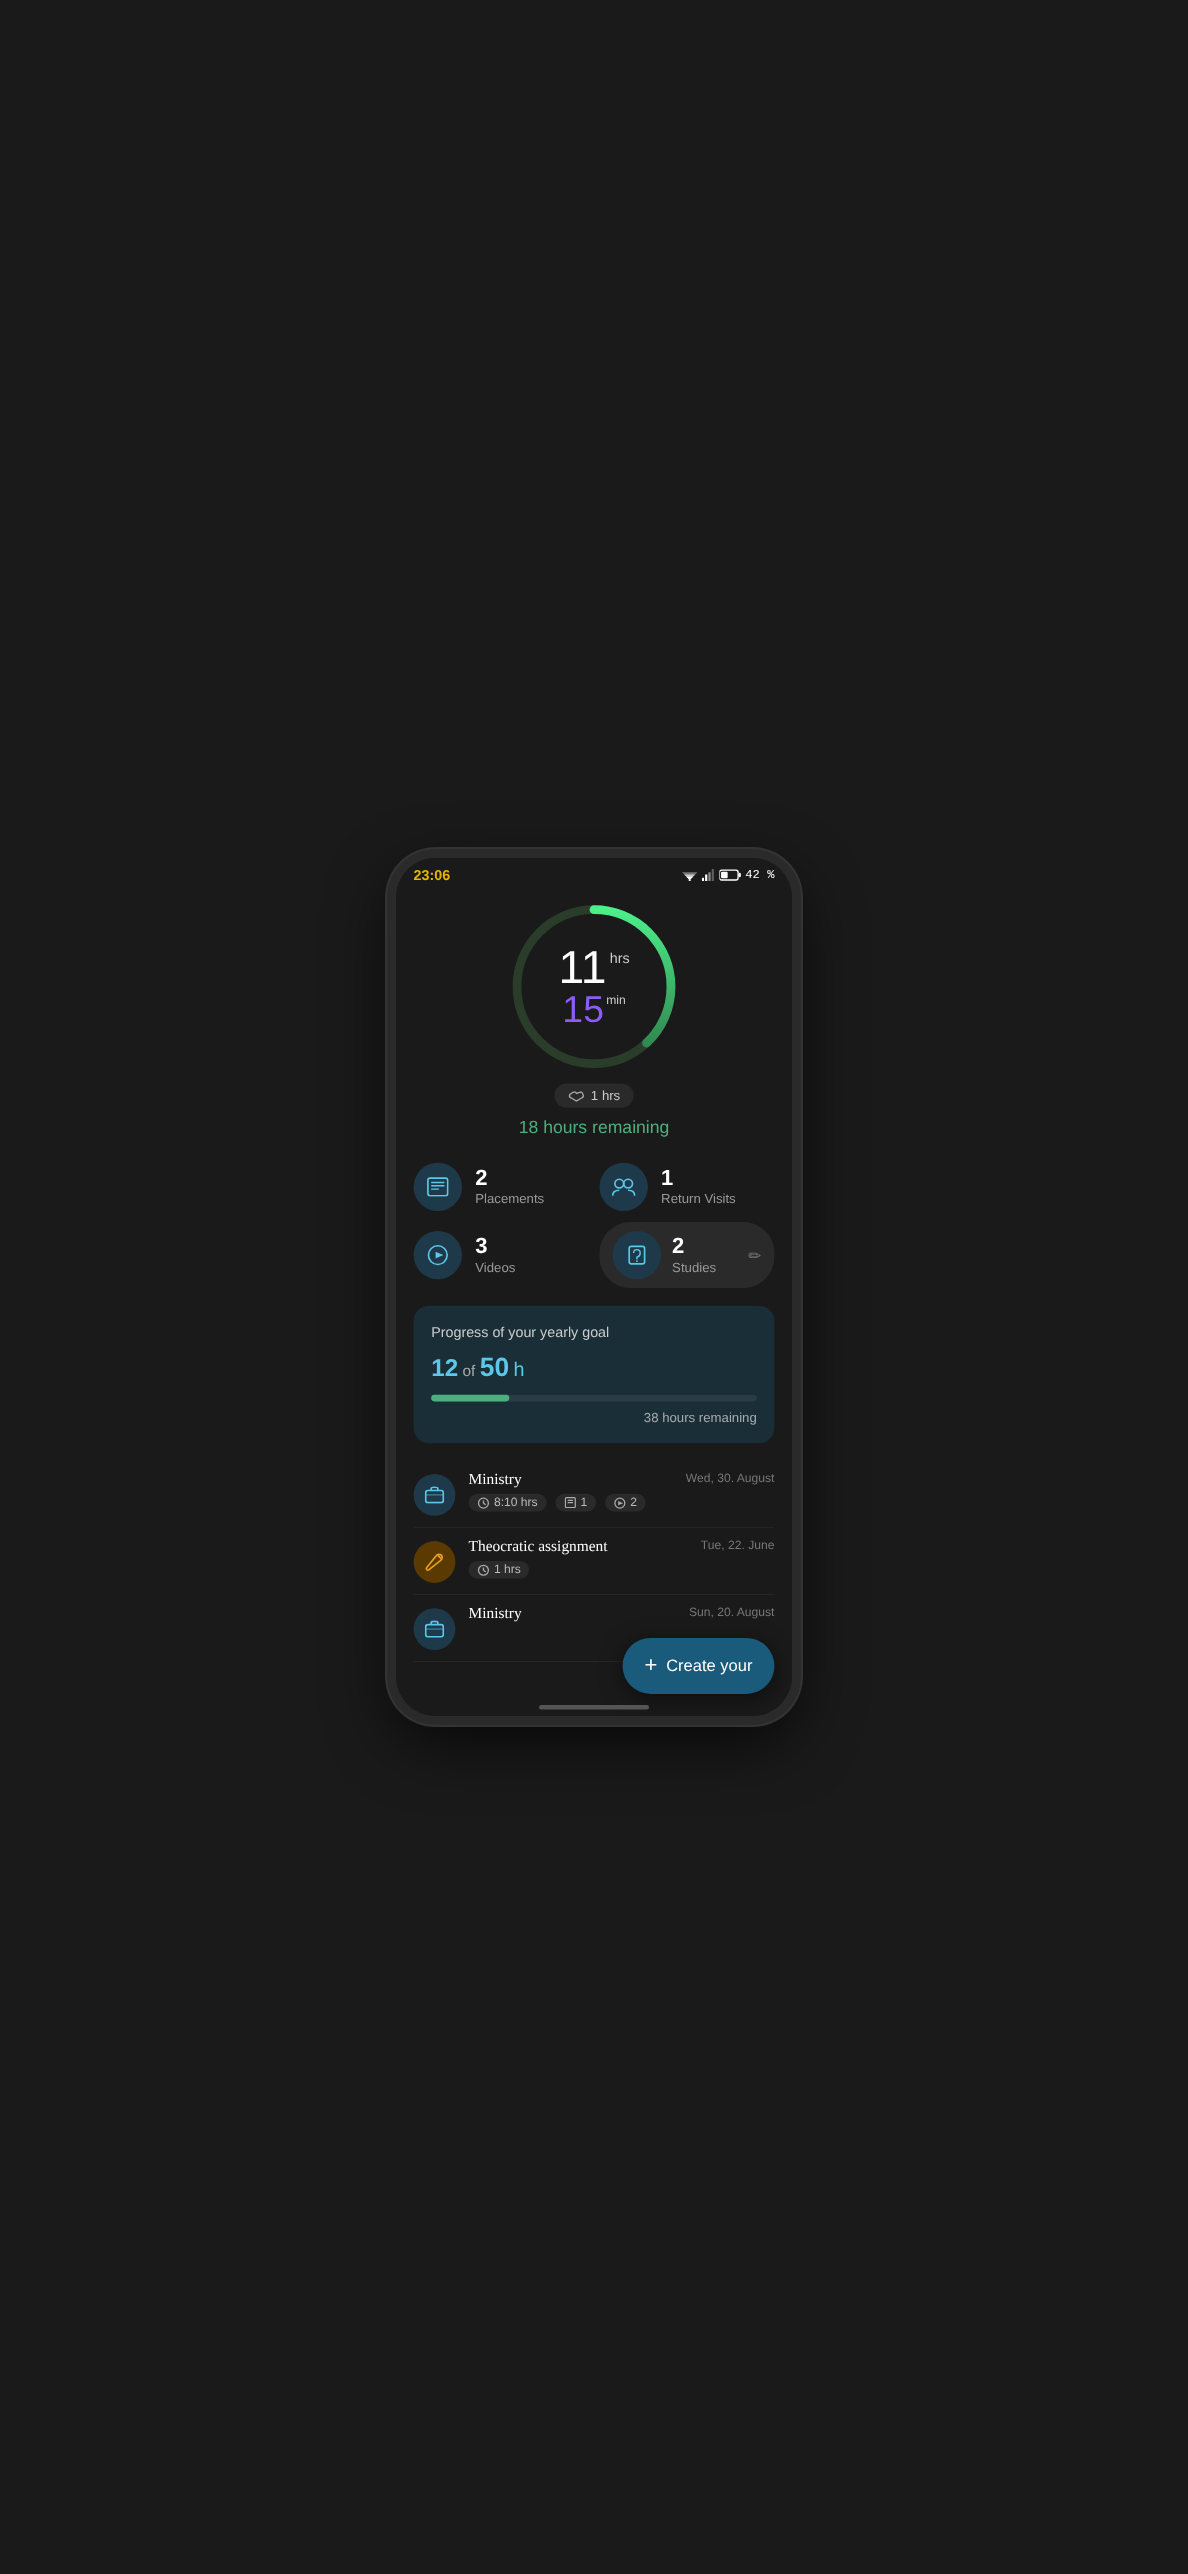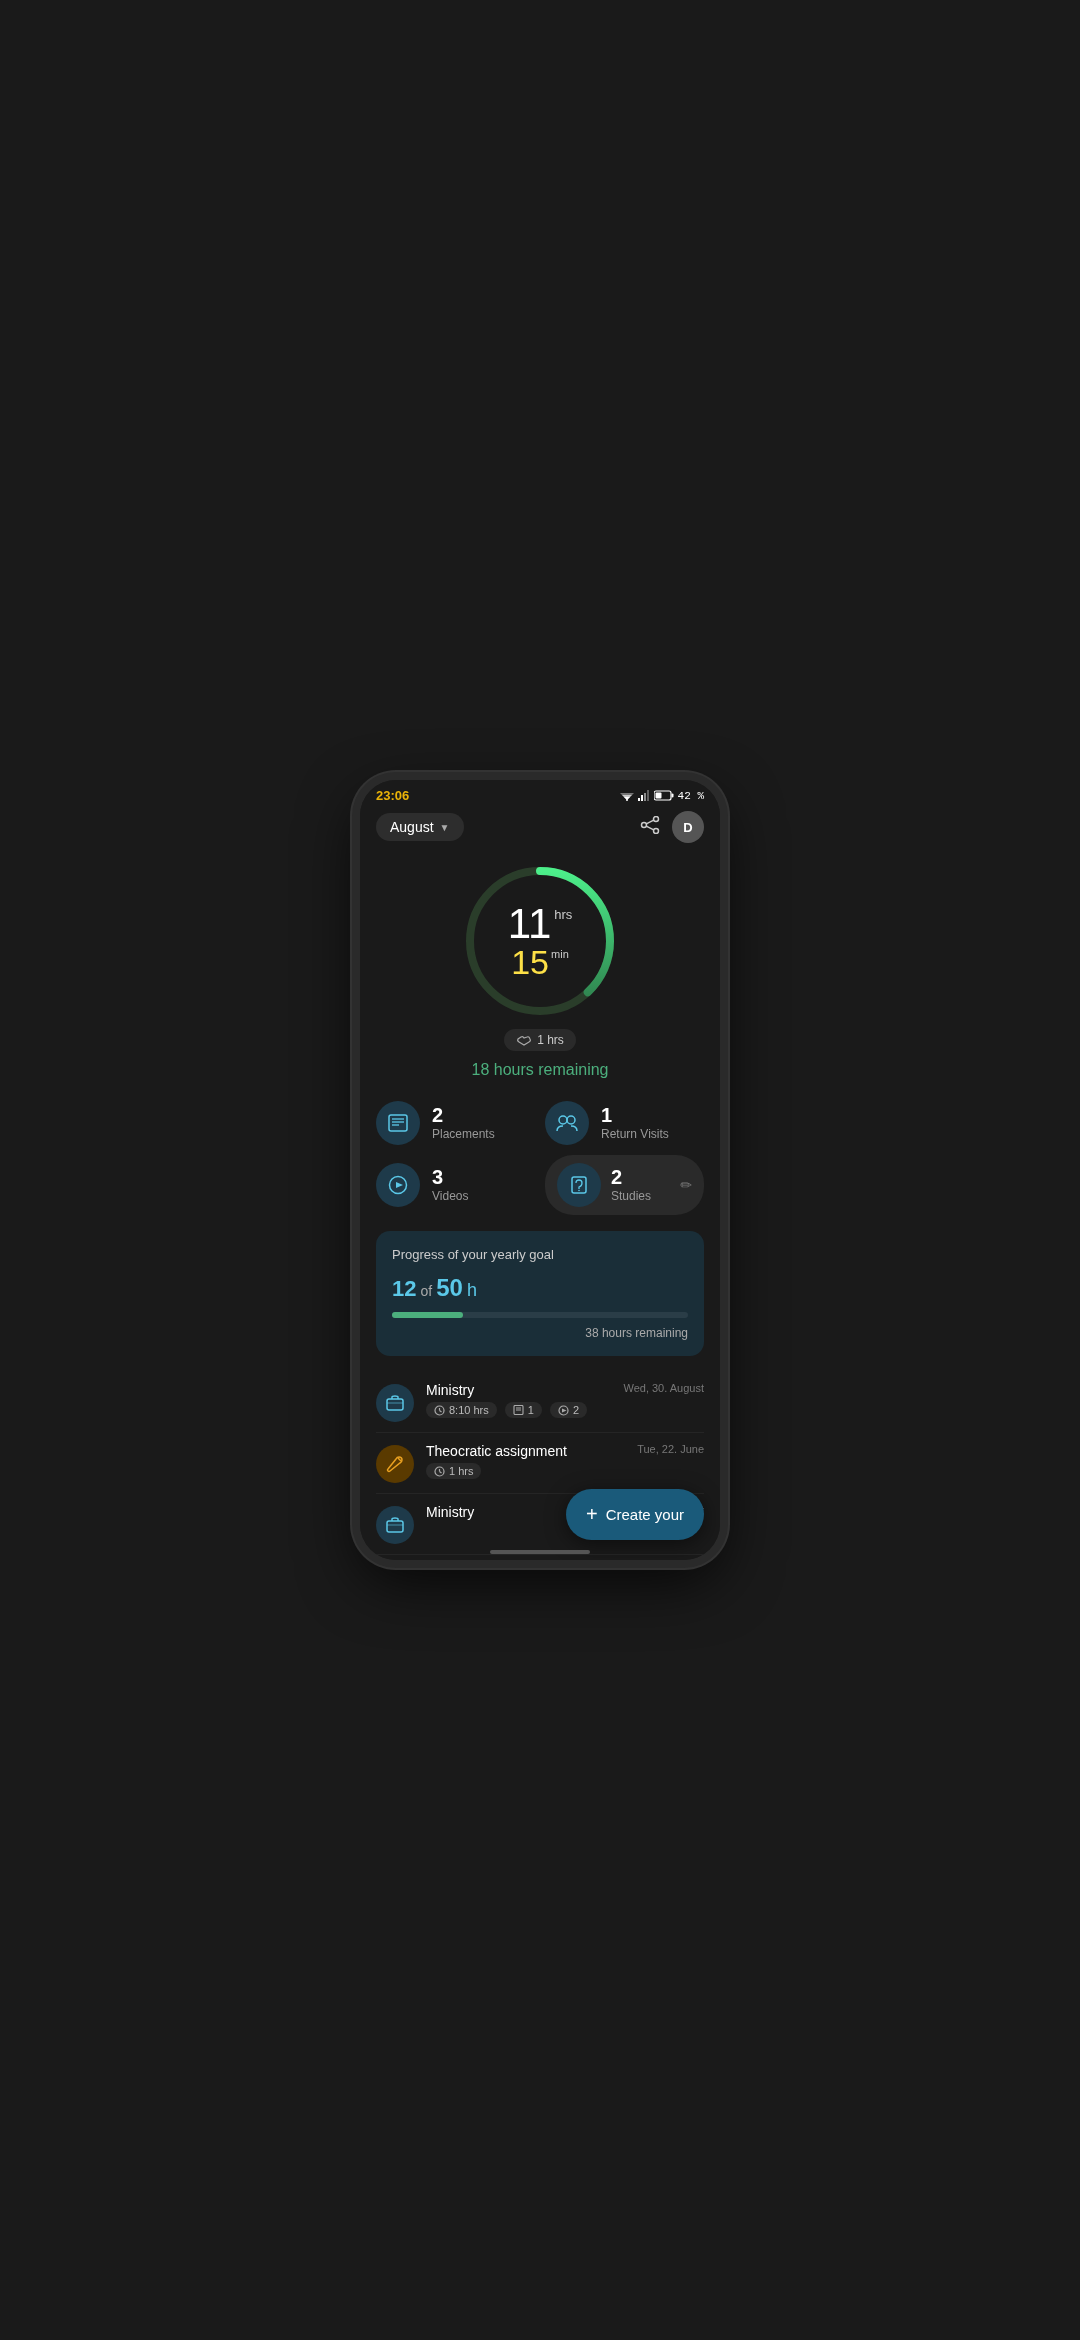--- a/index.html
+++ b/index.html
@@ -134,21 +134,21 @@
     }
     .circle-hrs-label {
       font-size: 13px;
       color: #ccc;
       display: inline;
       margin-left: 3px;
       vertical-align: top;
       line-height: 1.8;
     }
     .circle-mins {
-      color: #fde047;
+      color: #8b5cf6;
       font-size: 34px;
       font-weight: 300;
       line-height: 1;
     }
     .circle-min-label {
       font-size: 11px;
       color: #ccc;
       display: inline;
       margin-left: 2px;
       vertical-align: top;
@@ -311,20 +311,21 @@
     .entry-icon-ministry { background: #1e3a4a; color: #5bc8e8; }
     .entry-icon-theocratic { background: #5a3a00; color: #e8a020; }
     .entry-content {
       flex: 1;
     }
     .entry-type {
       color: #fff;
       font-size: 14px;
       font-weight: 500;
       margin-bottom: 4px;
+      font-family: Liberation Serif, serif;
     }
     .entry-details {
       display: flex;
       align-items: center;
       gap: 8px;
       flex-wrap: wrap;
     }
     .entry-badge {
       background: #2a2a2a;
       border-radius: 12px;
@@ -407,40 +408,20 @@
 
         <svg width="20" height="11" viewBox="0 0 20 11">
           <rect x="0" y="1" width="17" height="9" rx="2" fill="none" stroke="white" stroke-width="1.2"></rect>
           <rect x="17.5" y="3.5" width="2" height="4" rx="1" fill="white"></rect>
           <rect x="1.5" y="2.5" width="6" height="6" rx="1" fill="white"></rect>
         </svg>
         <span class="battery-text">42 %</span>
       </div>
     </div>
 
-    <div class="header">
-      <div class="month-selector">
-        <span>August</span>
-        <span class="chevron">▼</span>
-      </div>
-      <div class="header-actions">
-        <button class="share-btn">
-          <svg width="20" height="18" viewBox="0 0 20 18">
-            <circle cx="16" cy="3" r="2.5" fill="none" stroke="#ccc" stroke-width="1.5"></circle>
-            <circle cx="4" cy="9" r="2.5" fill="none" stroke="#ccc" stroke-width="1.5"></circle>
-            <circle cx="16" cy="15" r="2.5" fill="none" stroke="#ccc" stroke-width="1.5"></circle>
-            <line x1="6.3" y1="7.8" x2="13.7" y2="4.2" stroke="#ccc" stroke-width="1.5"></line>
-            <line x1="6.3" y1="10.2" x2="13.7" y2="13.8" stroke="#ccc" stroke-width="1.5"></line>
-          </svg>
-        </button>
-        <div class="avatar">
-          <span>D</span>
-        </div>
-      </div>
-    </div>
 
     <div class="circle-container">
       <div class="circle-wrapper">
         <svg width="160" height="160" viewBox="0 0 160 160">
 
           <circle cx="80" cy="80" r="70" fill="none" stroke="#2a3d2a" stroke-width="8"></circle>
 
           <circle cx="80" cy="80" r="70" fill="none" stroke="url(#greenGrad)" stroke-width="8" stroke-dasharray="439.82" stroke-dashoffset="272.69" stroke-linecap="round"></circle>
           <defs>
             <linearGradient id="greenGrad" x1="0%" y1="0%" x2="100%" y2="0%">

